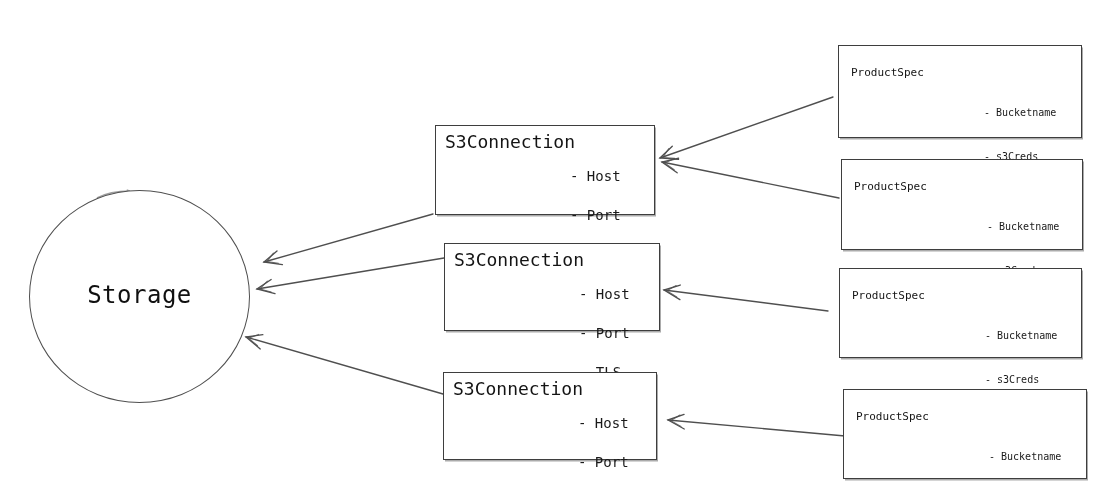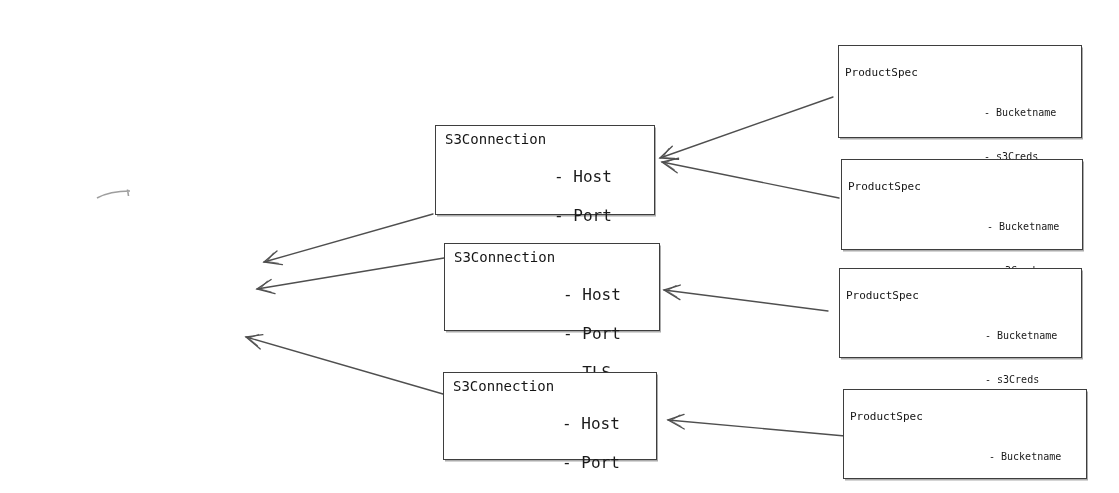--- a/index.html
+++ b/index.html
@@ -40,24 +40,24 @@
     background:var(--bg);
   }
   .storage .label{
     font-size:24px;letter-spacing:.5px;color:#101010;
     transform:translateY(-2px);
   }
   .node-title{position:absolute;white-space:pre;color:#141414;}
   .attrs{position:absolute;white-space:pre;color:#1a1a1a;}
   .attrs div{white-space:pre;}
 
-  .s3 .node-title{left:9px;top:5px;font-size:14px;}
-  .s3 .attrs{left:118px;top:18px;font-size:16px;line-height:13px;}
+  .s3 .node-title{left:9px;top:5px;font-size:18px;}
+  .s3 .attrs{left:134px;top:18px;font-size:14px;line-height:13px;}
 
-  .ps .node-title{left:6px;top:20px;font-size:11px;}
+  .ps .node-title{left:12px;top:20px;font-size:11px;}
   .ps .attrs{left:145px;top:31px;font-size:10px;line-height:14.5px;}
 
   
   #s3-1{left:435px;top:125px;width:220px;height:90px;}
   #s3-2{left:444px;top:243px;width:216px;height:88px;}
   #s3-3{left:443px;top:372px;width:214px;height:88px;}
   #ps-1{left:838px;top:45px;width:244px;height:93px;}
   #ps-2{left:841px;top:159px;width:242px;height:91px;}
   #ps-3{left:839px;top:268px;width:243px;height:90px;}
   #ps-4{left:843px;top:389px;width:244px;height:90px;}
@@ -80,20 +80,23 @@
     <line class="connector" x1="443" y1="394" x2="246" y2="337" marker-end="url(#ah)"></line>
 
     <line class="connector" x1="833" y1="97" x2="660" y2="158" marker-end="url(#ah)"></line>
     <line class="connector" x1="839" y1="198" x2="662" y2="162" marker-end="url(#ah)"></line>
     <line class="connector" x1="828" y1="311" x2="664" y2="290" marker-end="url(#ah)"></line>
     <line class="connector" x1="845" y1="436" x2="668" y2="420" marker-end="url(#ah)"></line>
 
     <path class="sketch-tick" d="M 97 198 C 108 192 118 191 130 191 M 127.5 189.5 L 128.5 196"></path>
   </svg>
 
+  <div class="storage">
+    <span class="label">Storage</span>
+  </div>
 
   <div class="node s3" id="s3-1">
     <div class="node-title">S3Connection</div>
     <div class="attrs">
       <div>- Host</div>
       <div>- Port</div>
       <div>- TLS</div>
     </div>
   </div>
 

